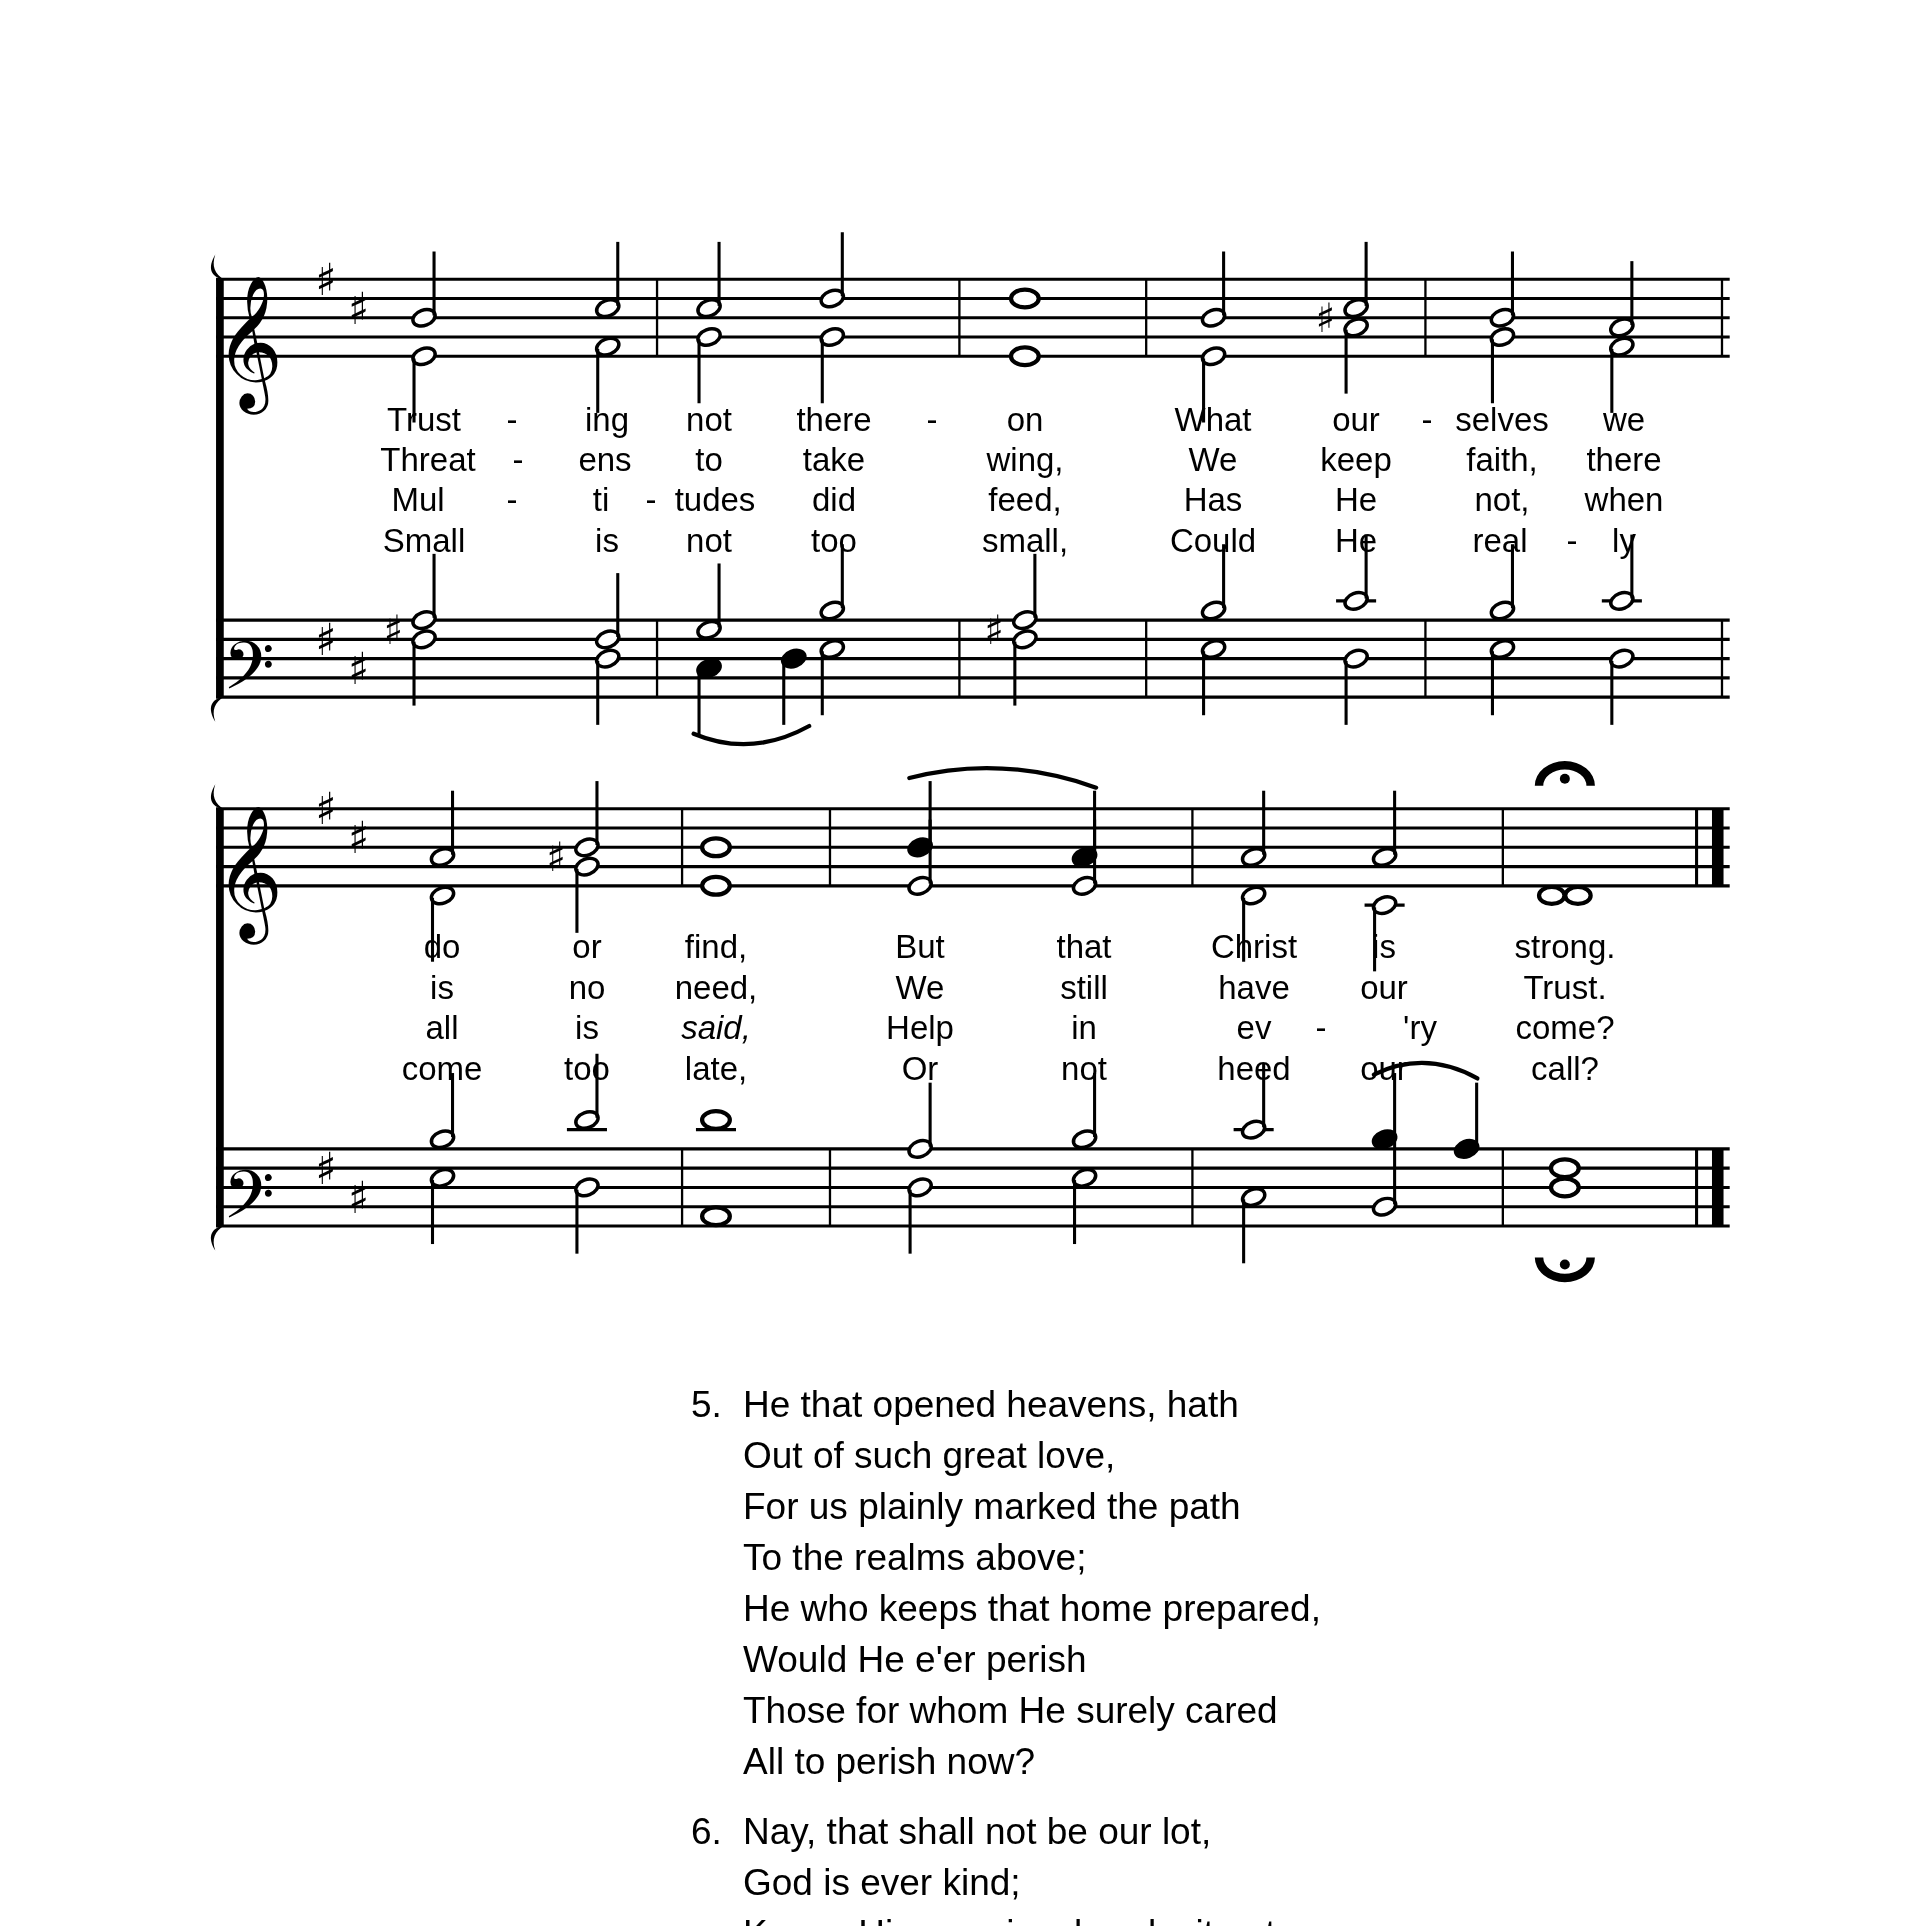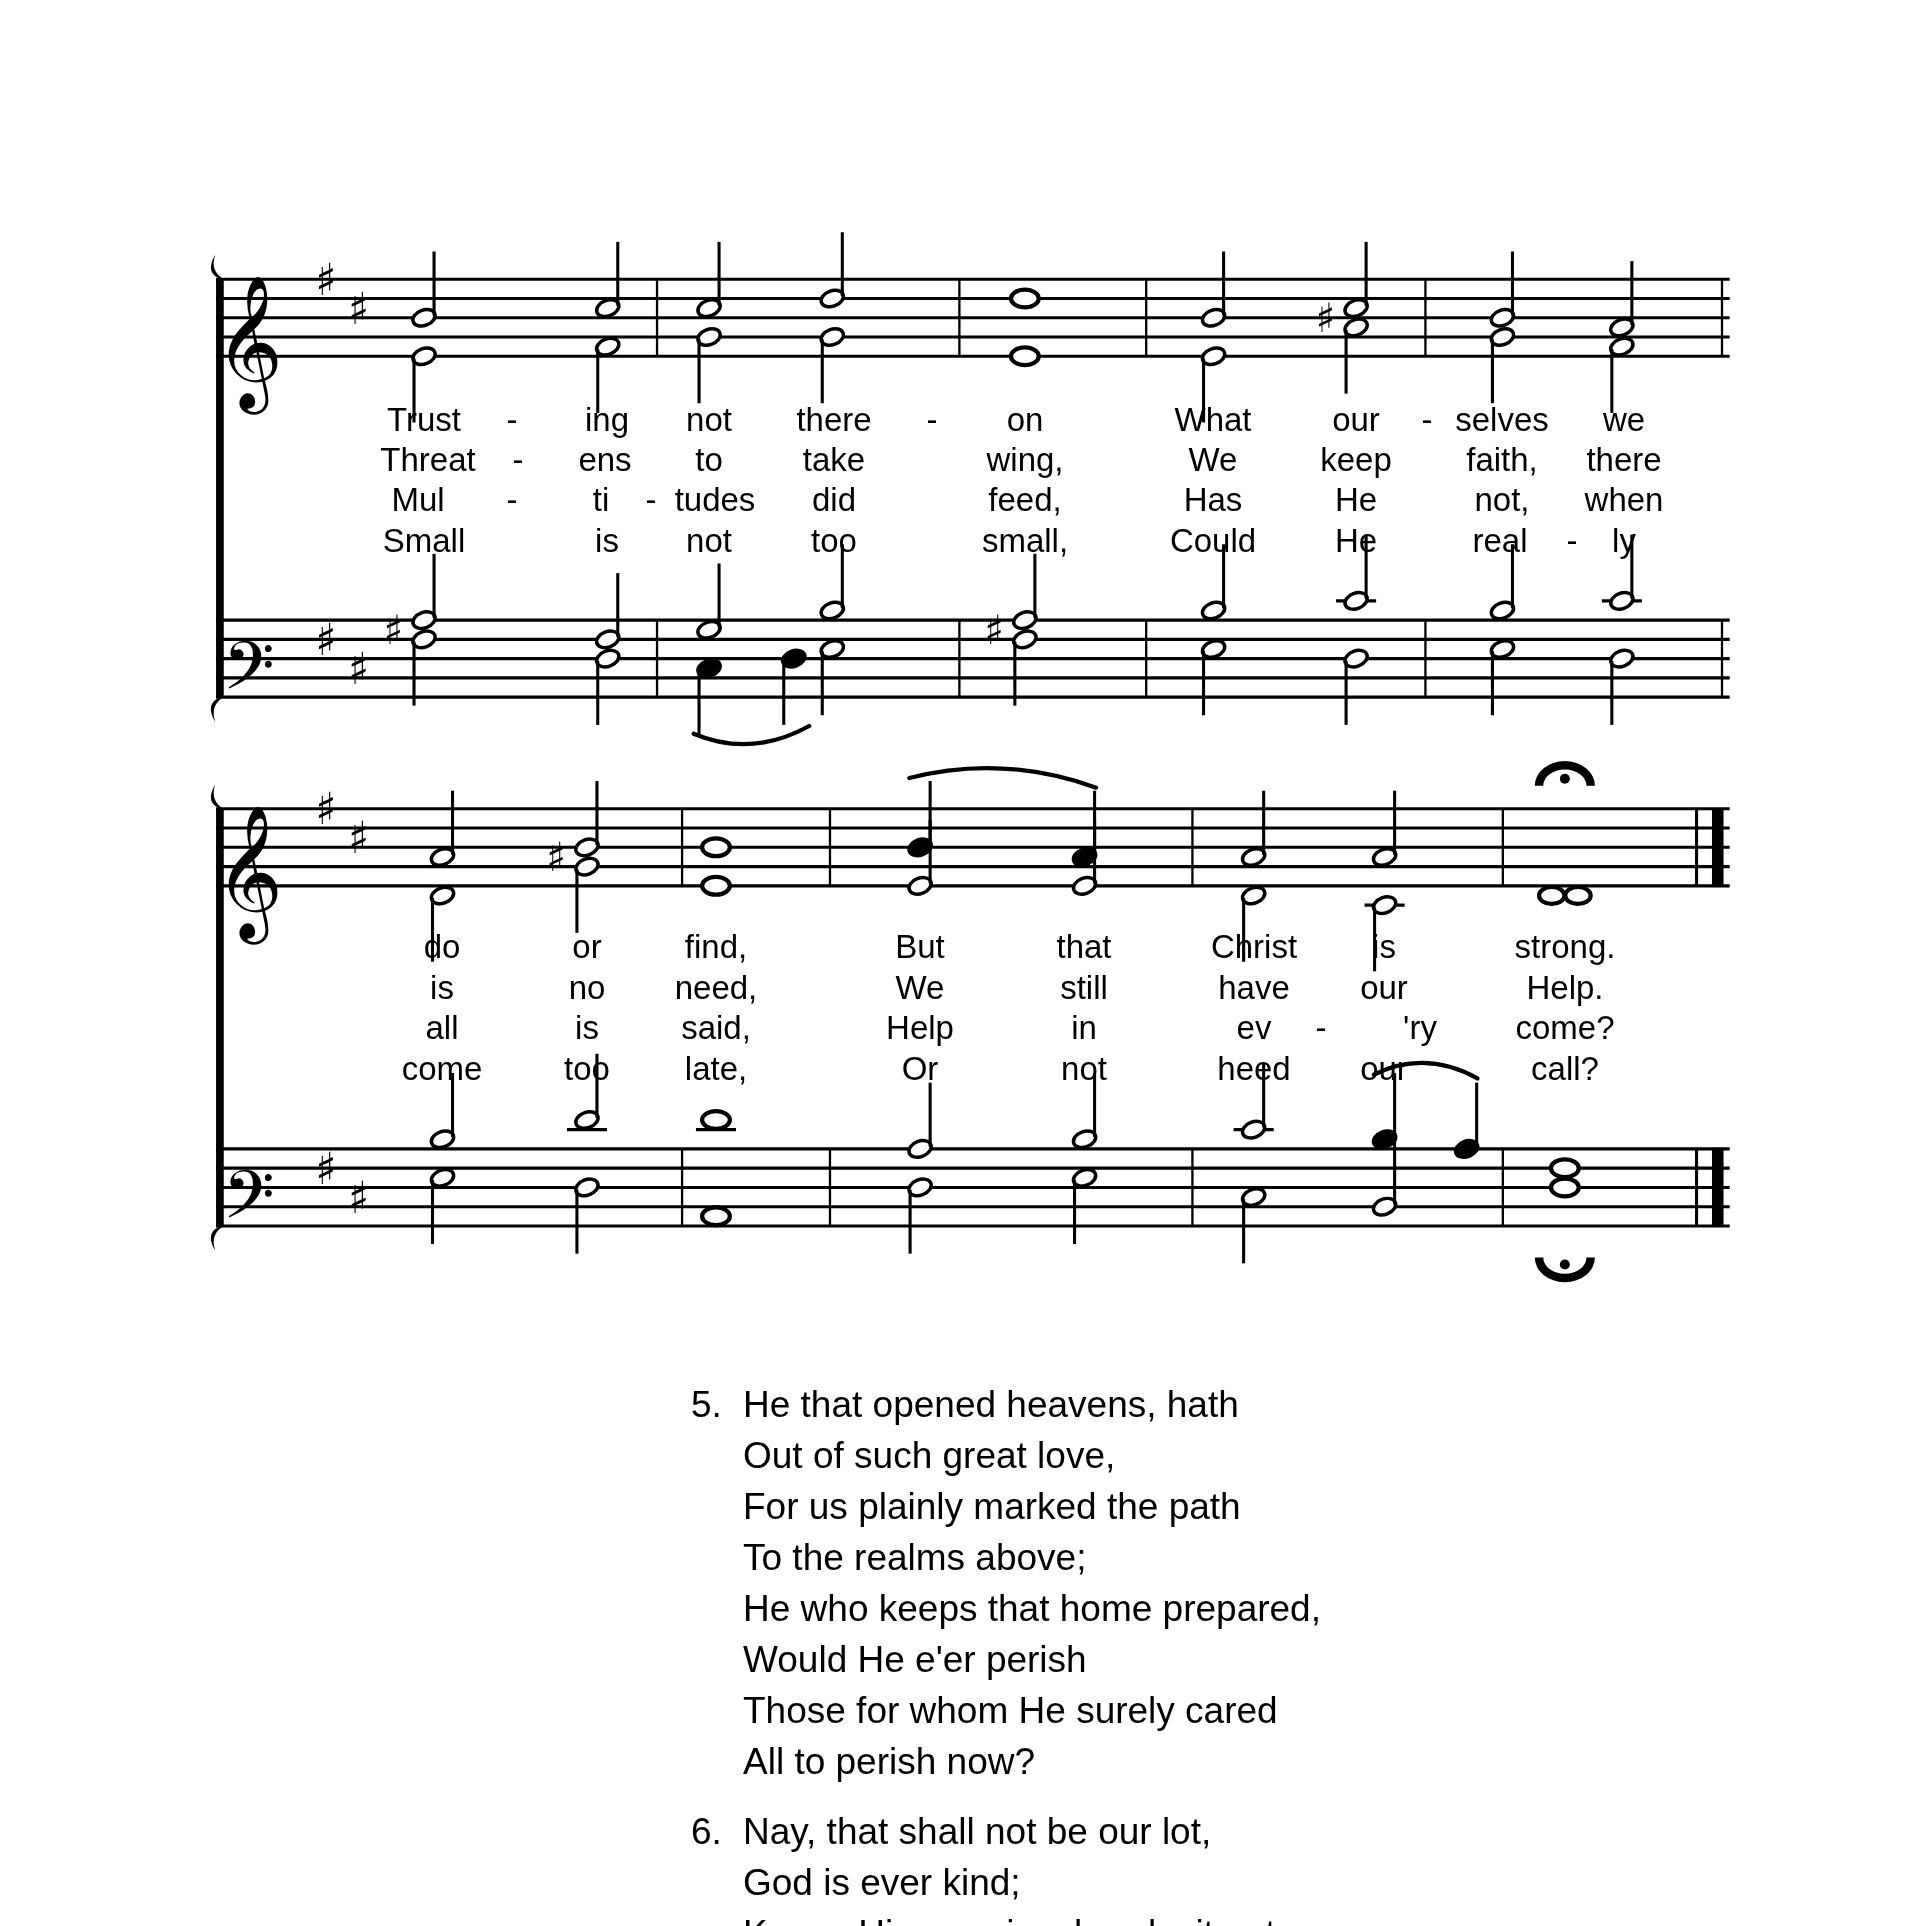--- a/index.html
+++ b/index.html
@@ -296,24 +296,24 @@
         <span class="syl" style="left: 1254px; top: 930px;">Christ</span>
         <span class="syl" style="left: 1384px; top: 930px;">is</span>
         <span class="syl" style="left: 1565px; top: 930px;">strong.</span>
         <span class="syl" style="left: 442px; top: 971px;">is</span>
         <span class="syl" style="left: 587px; top: 971px;">no</span>
         <span class="syl" style="left: 716px; top: 971px;">need,</span>
         <span class="syl" style="left: 920px; top: 971px;">We</span>
         <span class="syl" style="left: 1084px; top: 971px;">still</span>
         <span class="syl" style="left: 1254px; top: 971px;">have</span>
         <span class="syl" style="left: 1384px; top: 971px;">our</span>
-        <span class="syl" style="left: 1565px; top: 971px;">Help.</span>
+        <span class="syl" style="left: 1565px; top: 971px;">Trust.</span>
         <span class="syl" style="left: 442px; top: 1011px;">all</span>
         <span class="syl" style="left: 587px; top: 1011px;">is</span>
-        <span class="syl" style="left: 716px; top: 1011px;">said,</span>
+        <span class="syl" style="left: 716px; top: 1011px; font-style: italic;">said,</span>
         <span class="syl" style="left: 920px; top: 1011px;">Help</span>
         <span class="syl" style="left: 1084px; top: 1011px;">in</span>
         <span class="syl" style="left: 1254px; top: 1011px;">ev</span>
         <span class="syl" style="left: 1321px; top: 1011px;">-</span>
         <span class="syl" style="left: 1420px; top: 1011px;">'ry</span>
         <span class="syl" style="left: 1565px; top: 1011px;">come?</span>
         <span class="syl" style="left: 442px; top: 1052px;">come</span>
         <span class="syl" style="left: 587px; top: 1052px;">too</span>
         <span class="syl" style="left: 716px; top: 1052px;">late,</span>
         <span class="syl" style="left: 920px; top: 1052px;">Or</span>

